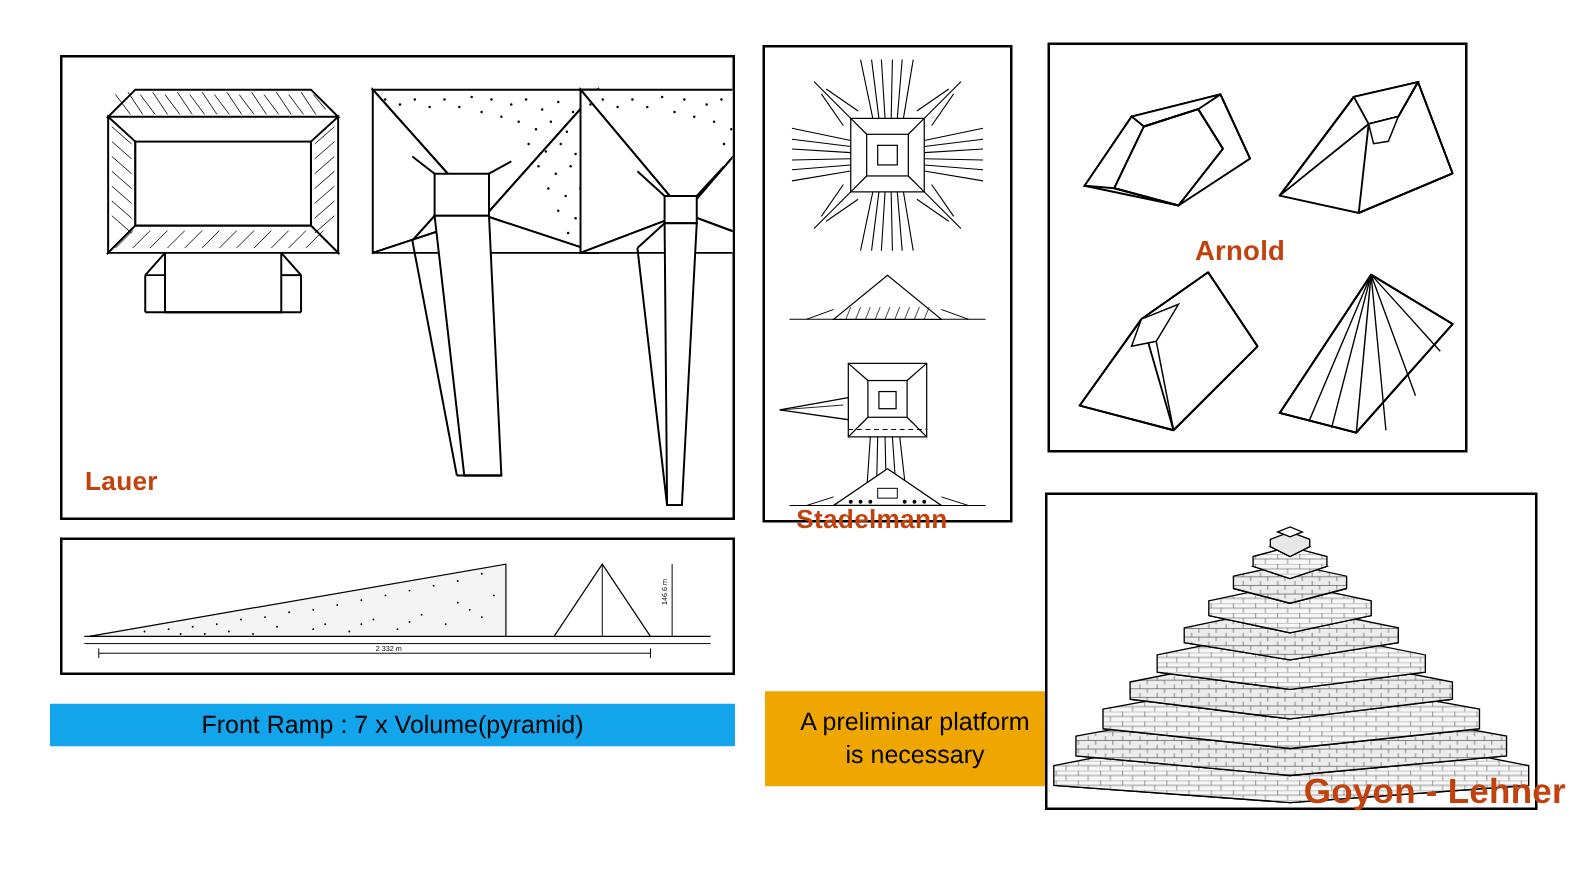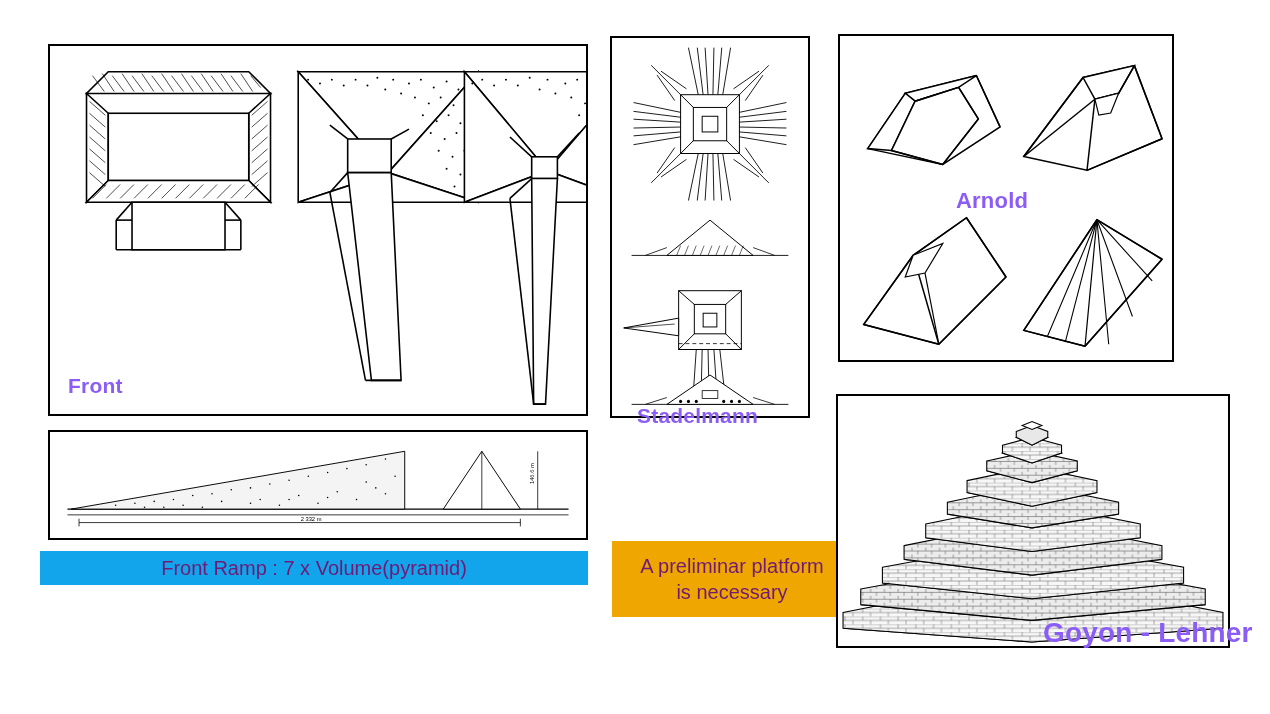--- a/index.html
+++ b/index.html
@@ -18,34 +18,35 @@
     position: absolute;
     box-sizing: border-box;
     background: #ffffff;
   }
   .bordered {
     border: 2px solid #000;
   }
   .caption {
     position: absolute;
     font-weight: bold;
-    color: #8b5cf6;
+    color: #c2410c;
     font-size: 21px;
     letter-spacing: 0.2px;
   }
   .label-bar {
     position: absolute;
     box-sizing: border-box;
     display: flex;
     align-items: center;
     justify-content: center;
     text-align: center;
-    color: #701a75;
+    color: #000000;
     font-size: 20px;
     line-height: 1.3;
+    margin-top: 12px;
   }
   .blue-bar {
     background: #12A5EC;
   }
   .gold-bar {
     background: #EFA700;
   }
   svg { display: block; }
 </style>
 </head>
@@ -190,21 +191,21 @@
         <polygon points="76,126 102,126 90,354 78,354" fill="#fff"></polygon>
         <line x1="76" y1="126" x2="54" y2="146"></line>
         <line x1="54" y1="146" x2="78" y2="354"></line>
         <line x1="78" y1="354" x2="90" y2="354"></line>
         <line x1="76" y1="104" x2="54" y2="84"></line>
         <line x1="102" y1="104" x2="124" y2="80"></line>
       </g>
     </g>
   </svg>
 </div>
-<div class="caption" style="left:68px; top:374px;">Front</div>
+<div class="caption" style="left:68px; top:374px;">Lauer</div>
 
 <div class="panel bordered" style="left:48px; top:430px; width:540px; height:110px;">
   <svg viewBox="0 0 540 110" width="536" height="106">
     <g stroke="#000" fill="none" stroke-width="1">
 
       <line x1="10" y1="80" x2="530" y2="80" stroke-width="1.2"></line>
       <line x1="10" y1="86" x2="530" y2="86" stroke-width="0.8"></line>
 
       <polygon points="14,80 360,80 360,20 14,80" fill="#f4f4f4"></polygon>
 

